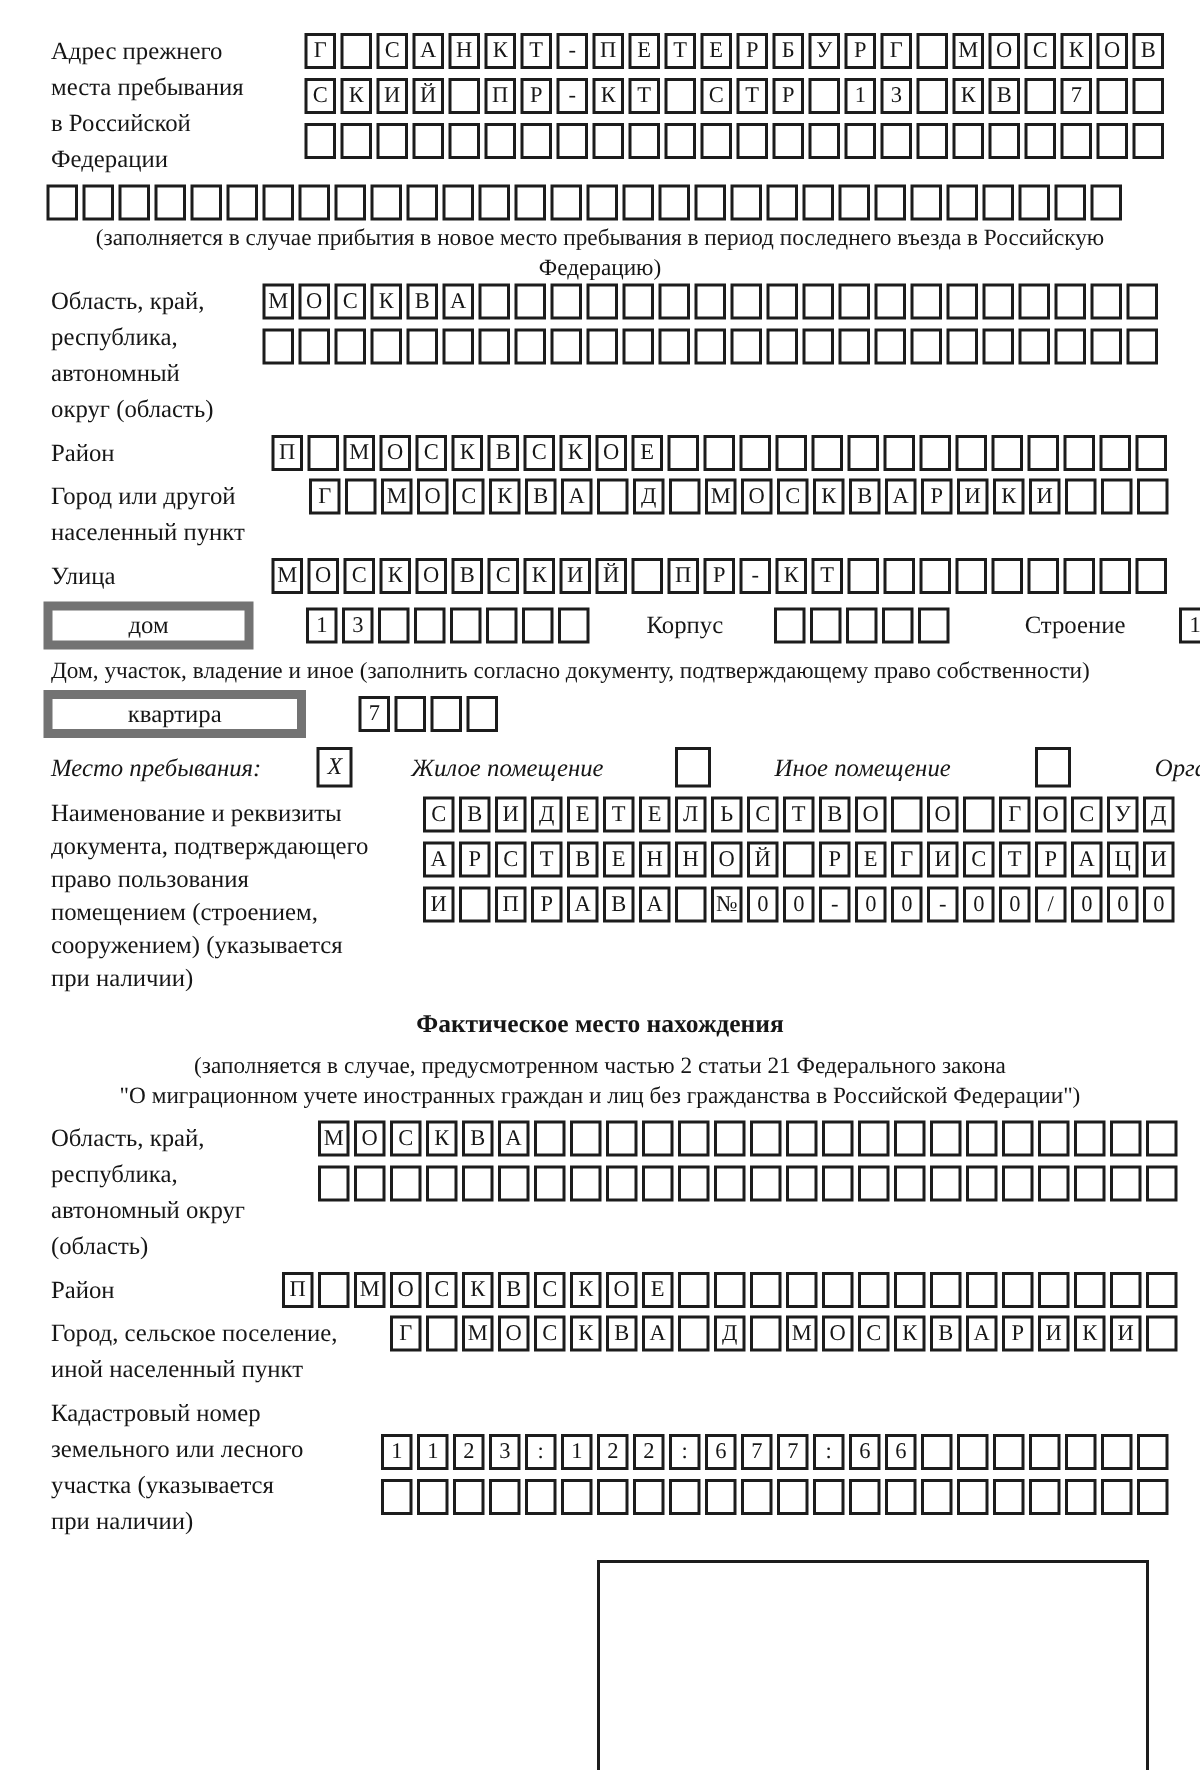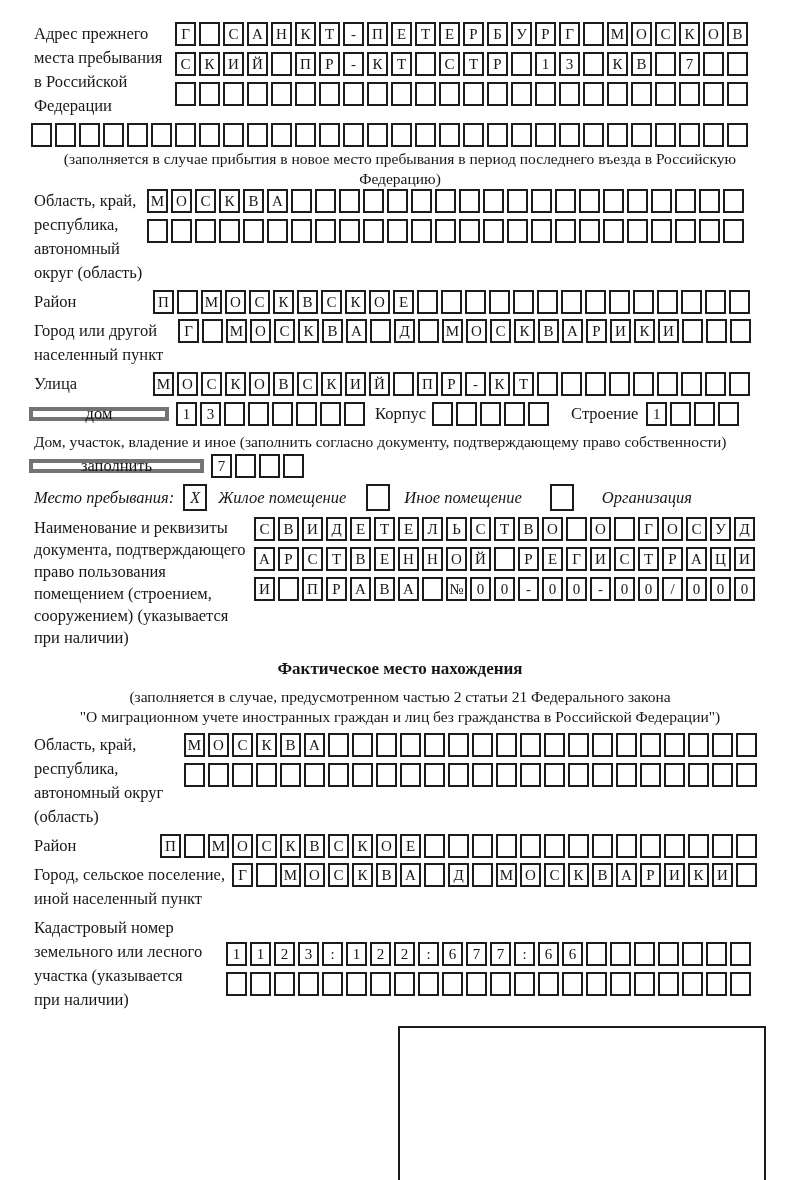--- a/index.html
+++ b/index.html
@@ -2,33 +2,33 @@
 <html><head>
 <meta charset="utf-8">
 <style>
   html,body{margin:0;padding:0;}
   body{
     width:800px;height:1180px;overflow:hidden;background:#ffffff;color:#161616;
     font-family:"Liberation Serif","DejaVu Serif",serif;
   }
   .page{padding:12px 34px 0 34px;box-sizing:border-box;width:800px;}
   .hdr-note{text-align:right;font-size:17px;padding-right:16px;}
-  .frow{display:flex;align-items:flex-start;margin-bottom:5px;}
+  .frow{display:flex;align-items:flex-start;margin-bottom:5px;gap:28px;}
   .flabel{font-size:16.5px;line-height:24px;white-space:pre-line;flex:none;}
   .cellrow{display:flex;gap:3px;flex:none;}
   .cellcol{display:flex;flex-direction:column;gap:6px;flex:none;}
   .cell{
     box-sizing:border-box;flex:none;width:21px;height:24px;border:2px solid #1c1c1c;
     display:flex;align-items:center;justify-content:center;font-size:15px;line-height:1;
     background:#fff;
   }
   .caption{font-size:15.5px;line-height:20px;}
   .center{text-align:center;}
   .sec-title{font-size:17px;font-weight:bold;text-align:center;margin:4px 0 8px 0;}
-  .wbox{box-sizing:border-box;border:4px solid #737373;height:14px;display:flex;
+  .wbox{box-sizing:border-box;border:6px solid #737373;height:32px;display:flex;
         align-items:center;justify-content:center;font-size:16.5px;flex:none;background:#fff;}
   .inline-lbl{font-size:16.5px;line-height:26px;flex:none;}
   .cbox{box-sizing:border-box;flex:none;width:24px;height:27px;border:2px solid #1c1c1c;
         display:flex;align-items:center;justify-content:center;font-size:16px;background:#fff;}
   .mt2{margin-top:2px;} .mt6{margin-top:6px;} .mt10{margin-top:10px;}
   .mark-wrap{margin-left:364px;width:368px;margin-top:14px;}
   .mark-box{box-sizing:border-box;width:368px;height:160px;border:2px solid #1c1c1c;background:#fff;}
 </style>
 </head>
 <body>
@@ -337,21 +337,21 @@
     <div class="cellrow" style="margin-left:8px;">
         <div class="cell">1</div>
         <div class="cell"></div>
         <div class="cell"></div>
         <div class="cell"></div>
       </div>
   </div>
   <div class="caption">Дом, участок, владение и иное (заполнить согласно документу, подтверждающему право собственности)</div>
 
   <div class="frow mt2" style="margin-left:-5px;align-items:center;">
-    <div class="wbox" style="width:175px;">заполнить</div>
+    <div class="wbox" style="width:175px;">квартира</div>
     <div class="cellrow" style="margin-left:7px;">
         <div class="cell">7</div>
         <div class="cell"></div>
         <div class="cell"></div>
         <div class="cell"></div>
       </div>
   </div>
 
   <div class="frow mt6" style="align-items:center;font-style:italic;">
     <div class="inline-lbl">Место пребывания:</div>

